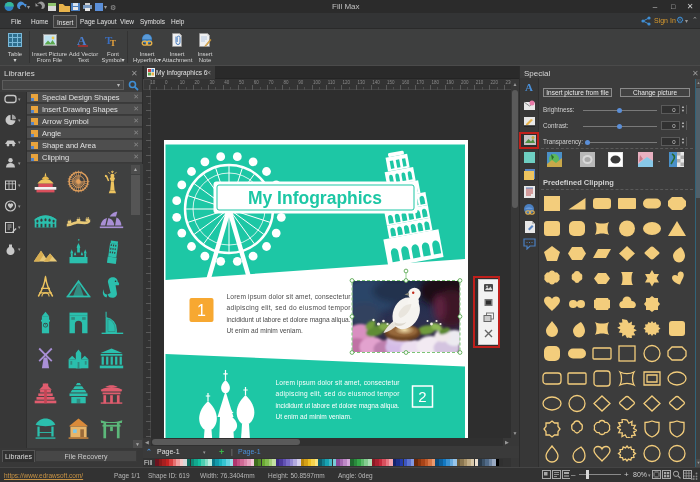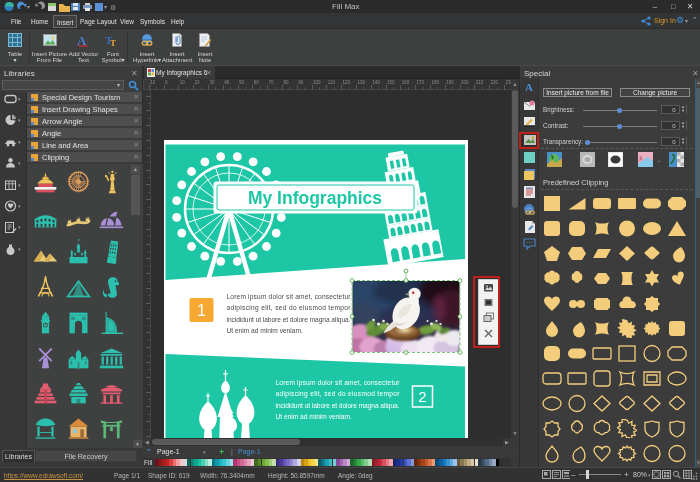--- a/index.html
+++ b/index.html
@@ -218,41 +218,41 @@
         </svg>
         <div class="abs" style="left:18px;top:132.4px;font-size:5px;color:#9a9a9a;">▾</div>
         <svg class="abs" style="left:4px;top:150.8px" width="13" height="13" viewBox="0 0 13 13">
           <path d="M5,1.5h3v2.5c1.5,1,2.5,2.5,2.5,4.3A3.8,3.8 0 0 1 6.5,12A3.8,3.8 0 0 1 2.5,8.3C2.5,6.5,3.5,5,5,4z" fill="#c8c8c8"></path>
         </svg>
         <div class="abs" style="left:18px;top:153.8px;font-size:5px;color:#9a9a9a;">▾</div>
       </div>
     <div id="lp-rows" class="abs">
         <div class="librow" style="top:0px;">
           <div class="fico"></div>
-          <div class="txt">Special Design Tourism</div>
+          <div class="txt">Special Design Shapes</div>
           <div class="x">✕</div>
         </div>
         <div class="librow" style="top:12px;">
           <div class="fico"></div>
           <div class="txt">Insert Drawing Shapes</div>
           <div class="x">✕</div>
         </div>
         <div class="librow" style="top:24px;">
           <div class="fico"></div>
-          <div class="txt">Arrow Angle</div>
+          <div class="txt">Arrow Symbol</div>
           <div class="x">✕</div>
         </div>
         <div class="librow" style="top:36px;">
           <div class="fico"></div>
           <div class="txt">Angle</div>
           <div class="x">✕</div>
         </div>
         <div class="librow" style="top:48px;">
           <div class="fico"></div>
-          <div class="txt">Line and Area</div>
+          <div class="txt">Shape and Area</div>
           <div class="x">✕</div>
         </div>
         <div class="librow" style="top:60px;">
           <div class="fico"></div>
           <div class="txt">Clipping</div>
           <div class="x">✕</div>
         </div>
       </div>
     <div id="lp-shapes" class="abs">
         <svg class="abs" style="left:4.5px;top:4.5px" width="27" height="27" viewBox="0 0 30 30">
@@ -970,21 +970,21 @@
           <path d="M0,0h15v9l-6-4-9,7z" fill="#e8b0c0"></path>
           <path d="M2,3l3,4-4,3" fill="#c87888"></path>
         </svg>
         <svg class="abs" style="left:130px;top:74px" width="15" height="15" viewBox="0 0 15 15">
           <rect width="15" height="15" fill="#4a90c8"></rect>
           <path d="M8,0h7v15H8z" fill="#e8e8e8"></path>
           <path d="M8,0h3.5v3.5H8zM11.5,3.5H15V7h-3.5zM8,7h3.5v3.5H8zM11.5,10.5H15V14h-3.5z" fill="#b0b0b0"></path>
           <path d="M3,2c2,1,3,3,2,5L2,12" stroke="#2a6a2a" stroke-width="1.5" fill="none"></path>
         </svg>
         <div class="abs" style="left:119px;top:79px;color:#bbb;font-size:7px;">-</div>
-        <div class="abs" style="left:4px;top:100px;font-size:7.5px;color:#d0d0d0;">Predefined Clipping</div>
+        <div class="abs" style="left:4px;top:100px;font-size:7.5px;color:#d0d0d0;font-weight:bold;">Predefined Clipping</div>
         <div class="abs" style="left:2px;top:111px;width:152px;border-top:1px dashed #5a5a5a;"></div>
         <svg class="abs" style="left:3px;top:115.5px" width="20" height="19" viewBox="0 0 20 19">
           <rect x="2" y="2" width="16" height="15" fill="#f3cd7c" stroke="none"></rect>
         </svg>
         <svg class="abs" style="left:28px;top:115.5px" width="20" height="19" viewBox="0 0 20 19">
           <path d="M1.5,15.5L18.5,4v11.5z" fill="#f3cd7c" stroke="none"></path>
         </svg>
         <svg class="abs" style="left:53px;top:115.5px" width="20" height="19" viewBox="0 0 20 19">
           <rect x="1" y="4" width="18" height="11" rx="3" fill="#f3cd7c" stroke="none"></rect>
         </svg>

